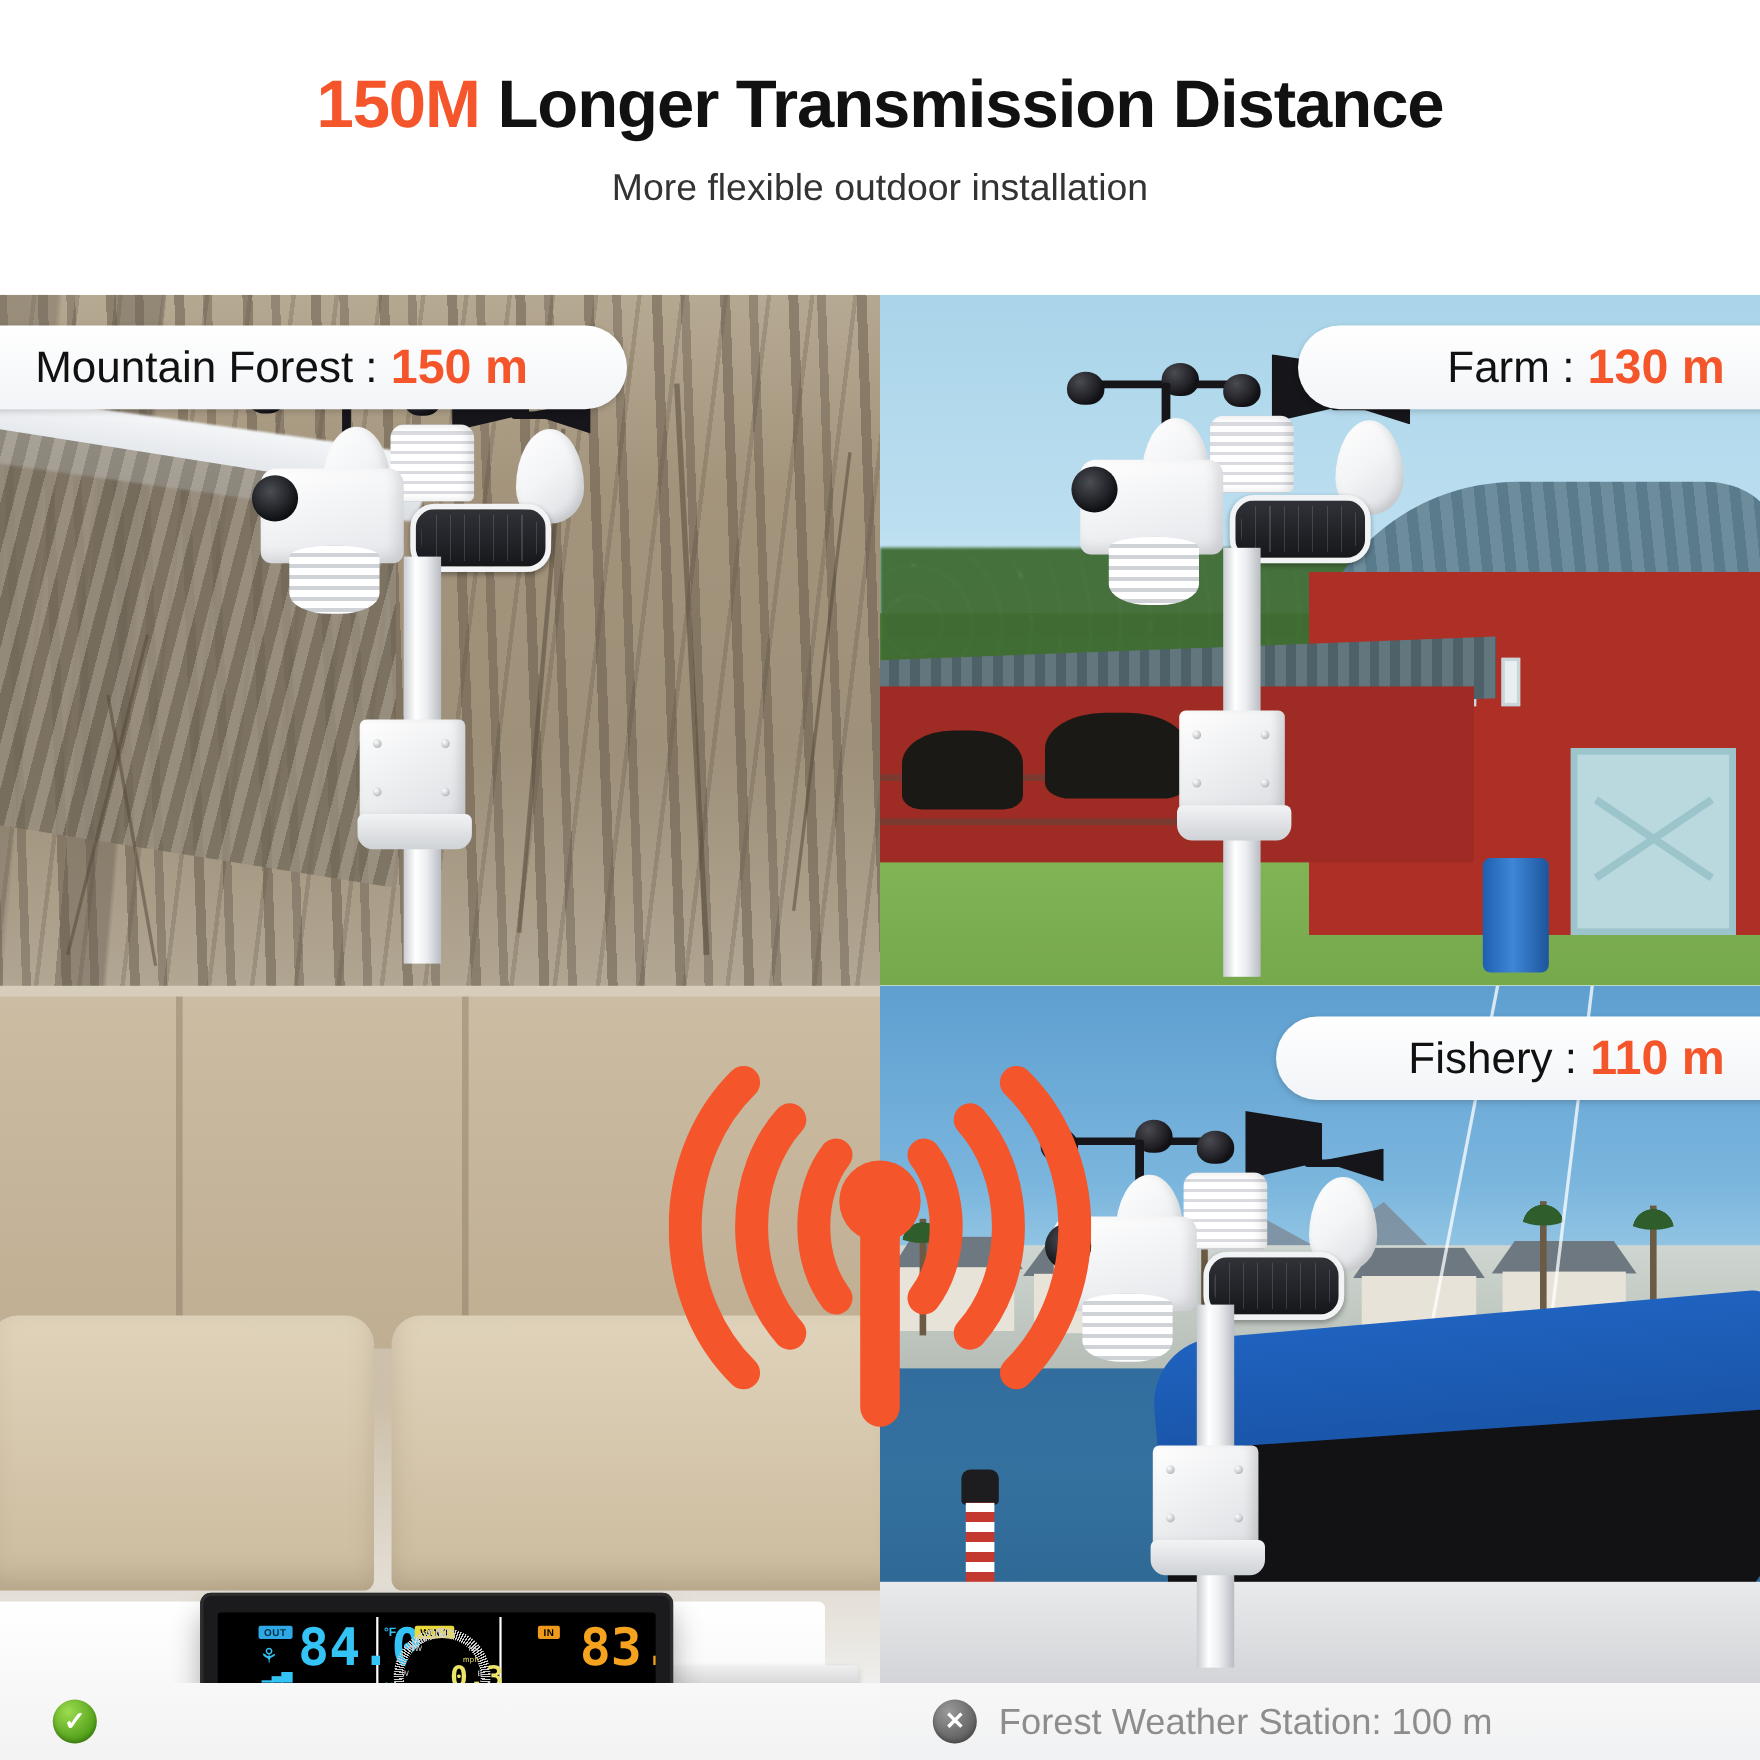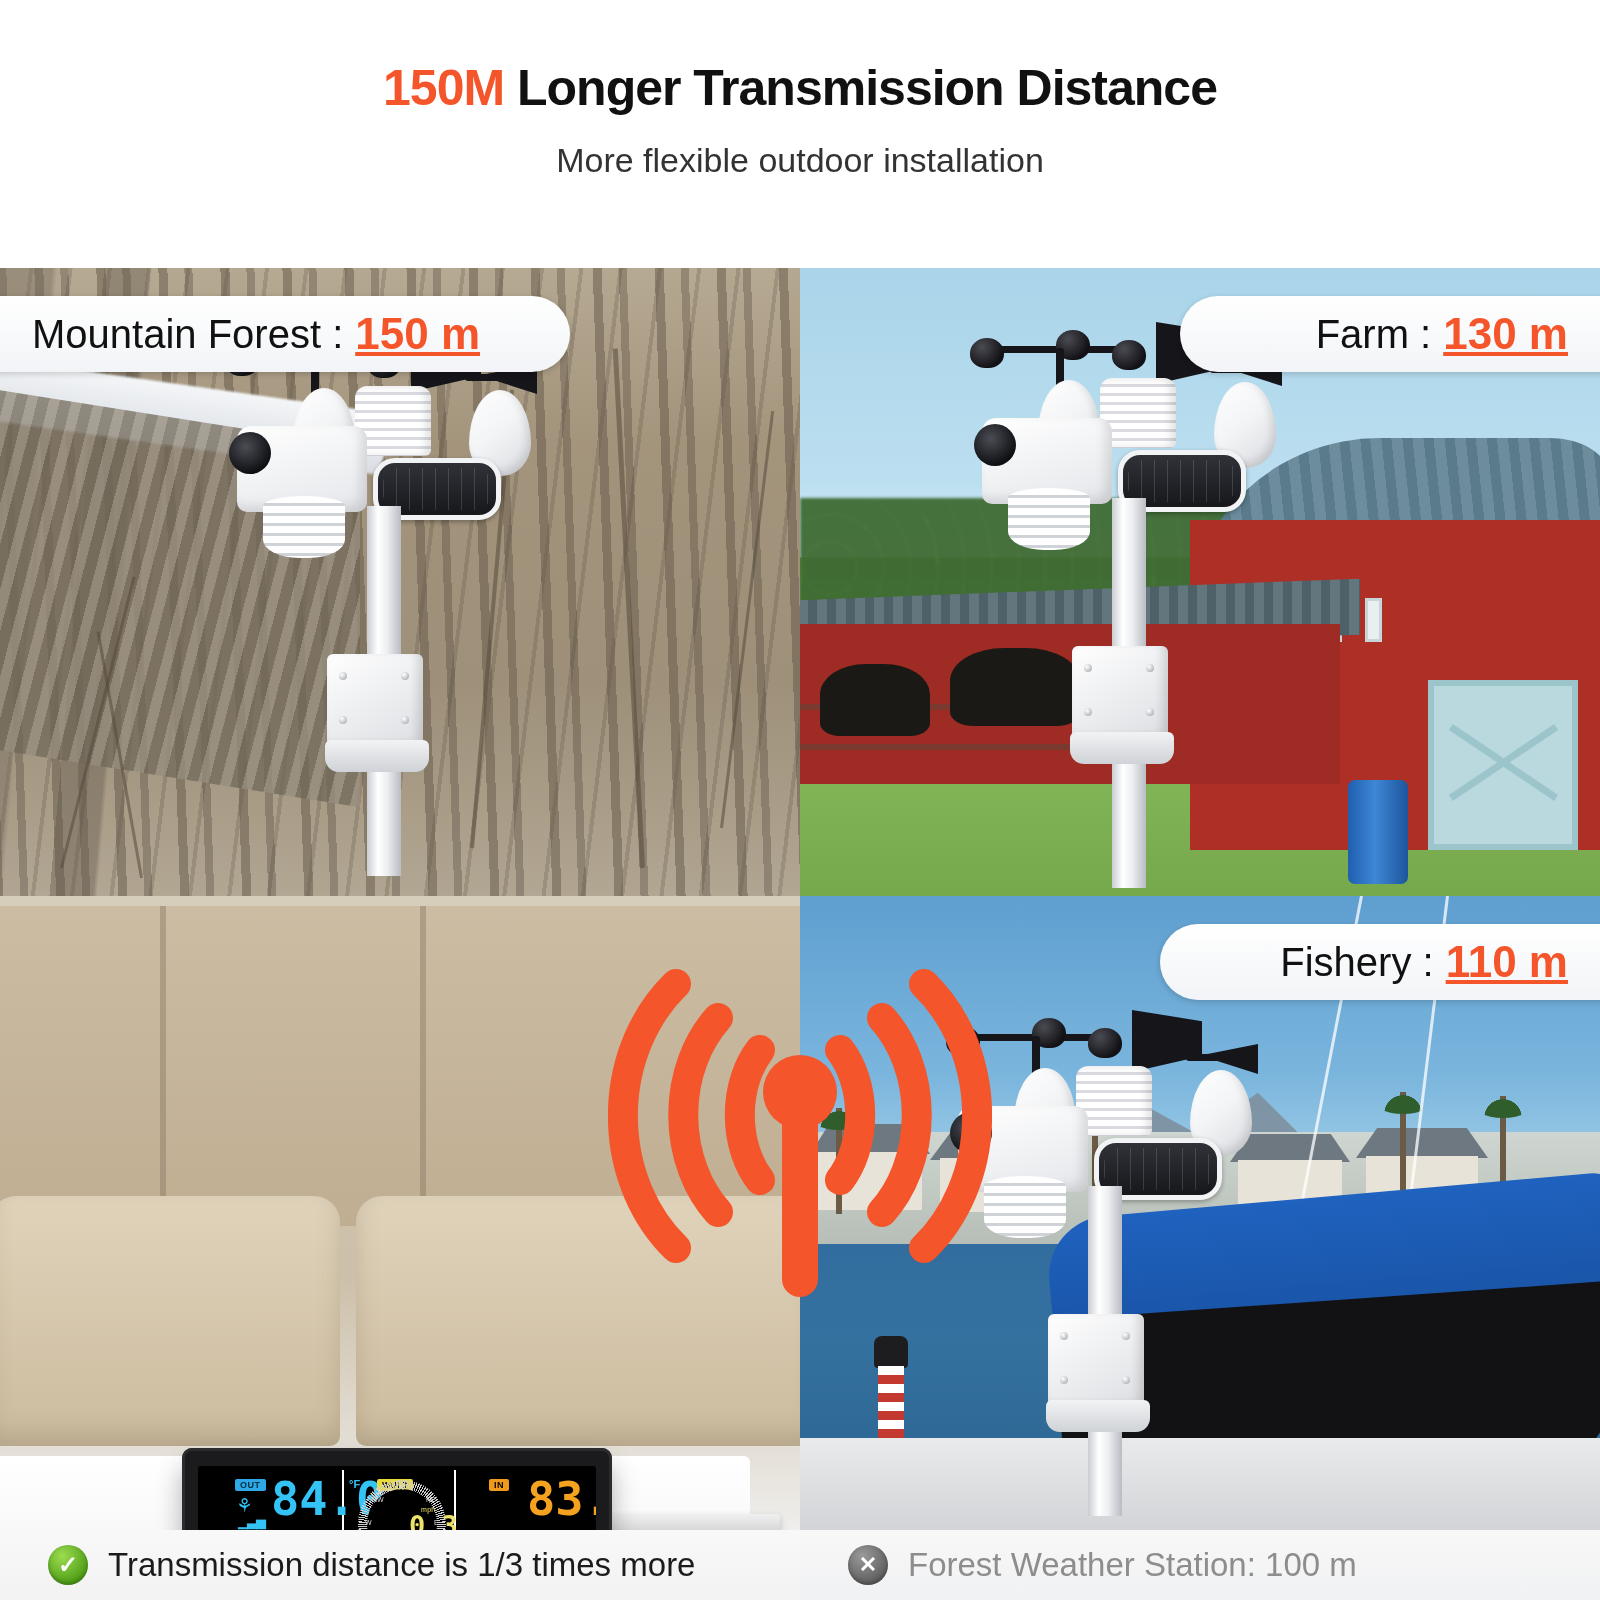--- a/index.html
+++ b/index.html
@@ -7,42 +7,42 @@
   html,body { width:1600px; height:1600px; }
   body {
     font-family:"Liberation Sans", sans-serif;
     background:#ffffff;
     position:relative;
     overflow:hidden;
   }
 
   
   .header { width:1600px; height:268px; background:#fff; text-align:center; padding-top:62px; }
-  .headline { font-size:50px; font-weight:bold; letter-spacing:-1px; line-height:1.05; white-space:nowrap; }
+  .headline { font-size:61px; font-weight:bold; letter-spacing:-1px; line-height:1.05; white-space:nowrap; }
   .headline .hl-accent { color:#F4552A; }
   .headline .hl-main { color:#111; }
   .subhead { font-size:34px; color:#333; margin-top:26px; font-weight:400; }
 
   
   .grid { position:absolute; left:0; top:268px; width:1600px; height:1262px; }
   .panel { position:absolute; overflow:hidden; }
   .p-tl { left:0;   top:0;   width:800px; height:796px; }
   .p-tr { left:800px; top:0; width:800px; height:628px; }
   .p-bl { left:0;   top:628px; width:800px; height:634px; }
   .p-br { left:800px; top:628px; width:800px; height:634px; }
 
   
   .pill {
     position:absolute; z-index:30;
     background:linear-gradient(180deg,#ffffff 0%,#f2f4f7 100%);
     display:flex; align-items:center; justify-content:center;
     white-space:nowrap; box-shadow:0 2px 6px rgba(0,0,0,.18);
   }
   .pill .lbl  { font-size:40px; color:#111; font-weight:500; }
-  .pill .dist { font-size:44px; color:#F4552A; font-weight:bold; margin-left:12px;text-decoration:underline; }
+  .pill .dist { font-size:44px; color:#F4552A; font-weight:bold; margin-left:12px; }
   .pill-tl { left:-30px;  top:28px;  width:600px; height:76px; border-radius:0 40px 40px 0; padding-right:34px; padding-left:62px; justify-content:flex-start;}
   .pill-tr { right:-30px; top:28px;  width:450px; height:76px; border-radius:40px 0 0 40px; padding-left:42px; padding-right:62px; justify-content:flex-end;}
   .pill-br { right:-30px; top:28px;  width:470px; height:76px; border-radius:40px 0 0 40px; padding-left:42px; padding-right:62px; justify-content:flex-end;}
 
   
   .sc-forest { position:absolute; inset:0;
     background:
       linear-gradient(95deg, rgba(120,110,96,.45) 0 6%, transparent 6.6% 12%, rgba(95,86,74,.4) 12% 17%, transparent 17.5% 100%),
       repeating-linear-gradient(88deg, rgba(104,92,76,.55) 0 9px, rgba(150,136,116,.12) 9px 26px, rgba(78,68,56,.35) 26px 34px, rgba(160,148,128,.1) 34px 62px),
       repeating-linear-gradient(-83deg, rgba(70,60,48,.22) 0 4px, transparent 4px 39px),
@@ -403,19 +403,18 @@
       <path d="M316 104 A 148 172 0 0 1 316 368"></path>
     </g>
     <circle cx="192" cy="212" r="37" fill="#F4552A"></circle>
     <rect x="174" y="212" width="36" height="205" rx="18" fill="#F4552A"></rect>
   </svg>
 </div>
 
 <div class="bottombar">
   <div class="bb-half bb-left">
     <div class="ic-ok">✓</div>
-    <div class="bb-text">Transmission distance is 1/3 times more</div>
   </div>
   <div class="bb-half bb-right">
     <div class="ic-no">✕</div>
     <div class="bb-text-muted">Forest Weather Station: 100 m</div>
   </div>
 </div>
 
 </body></html>

